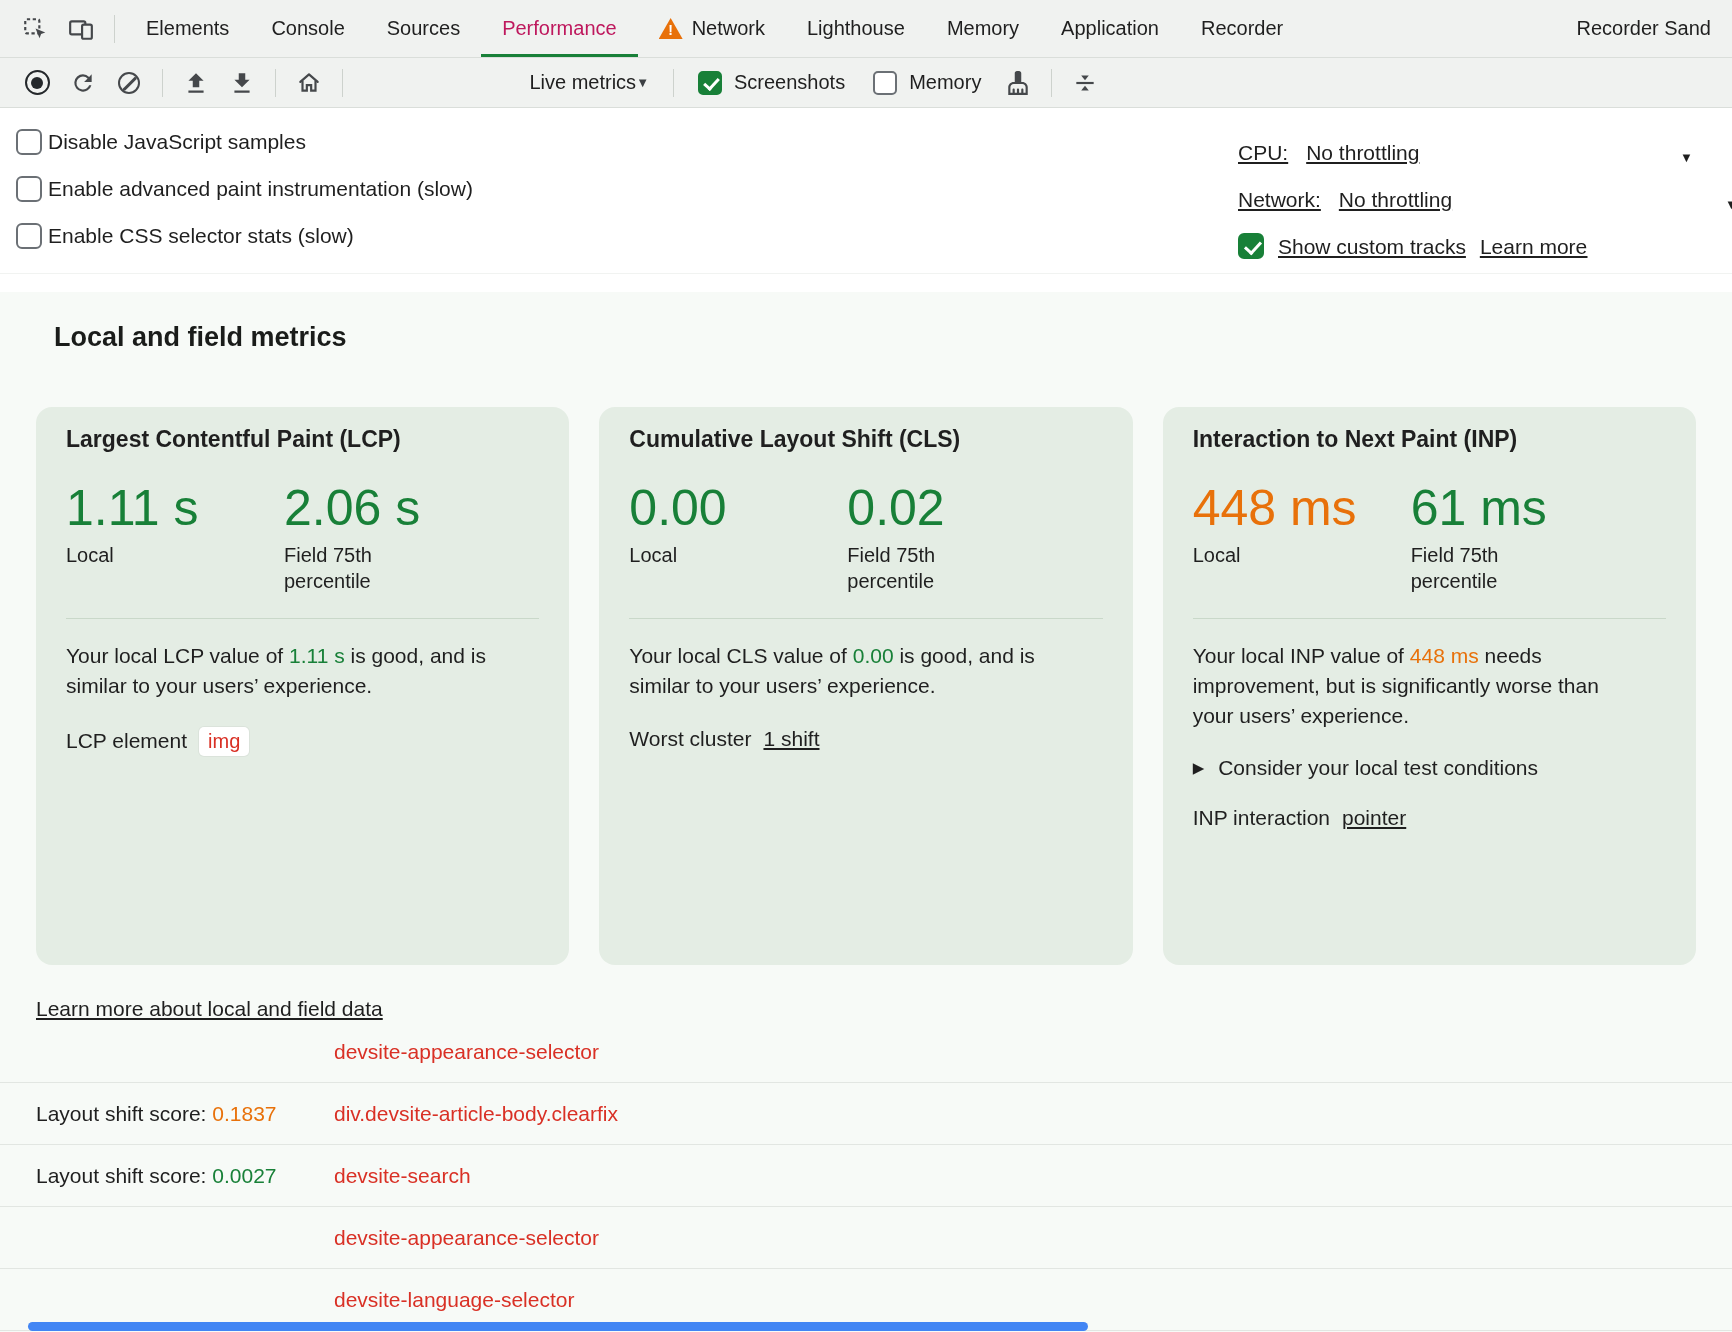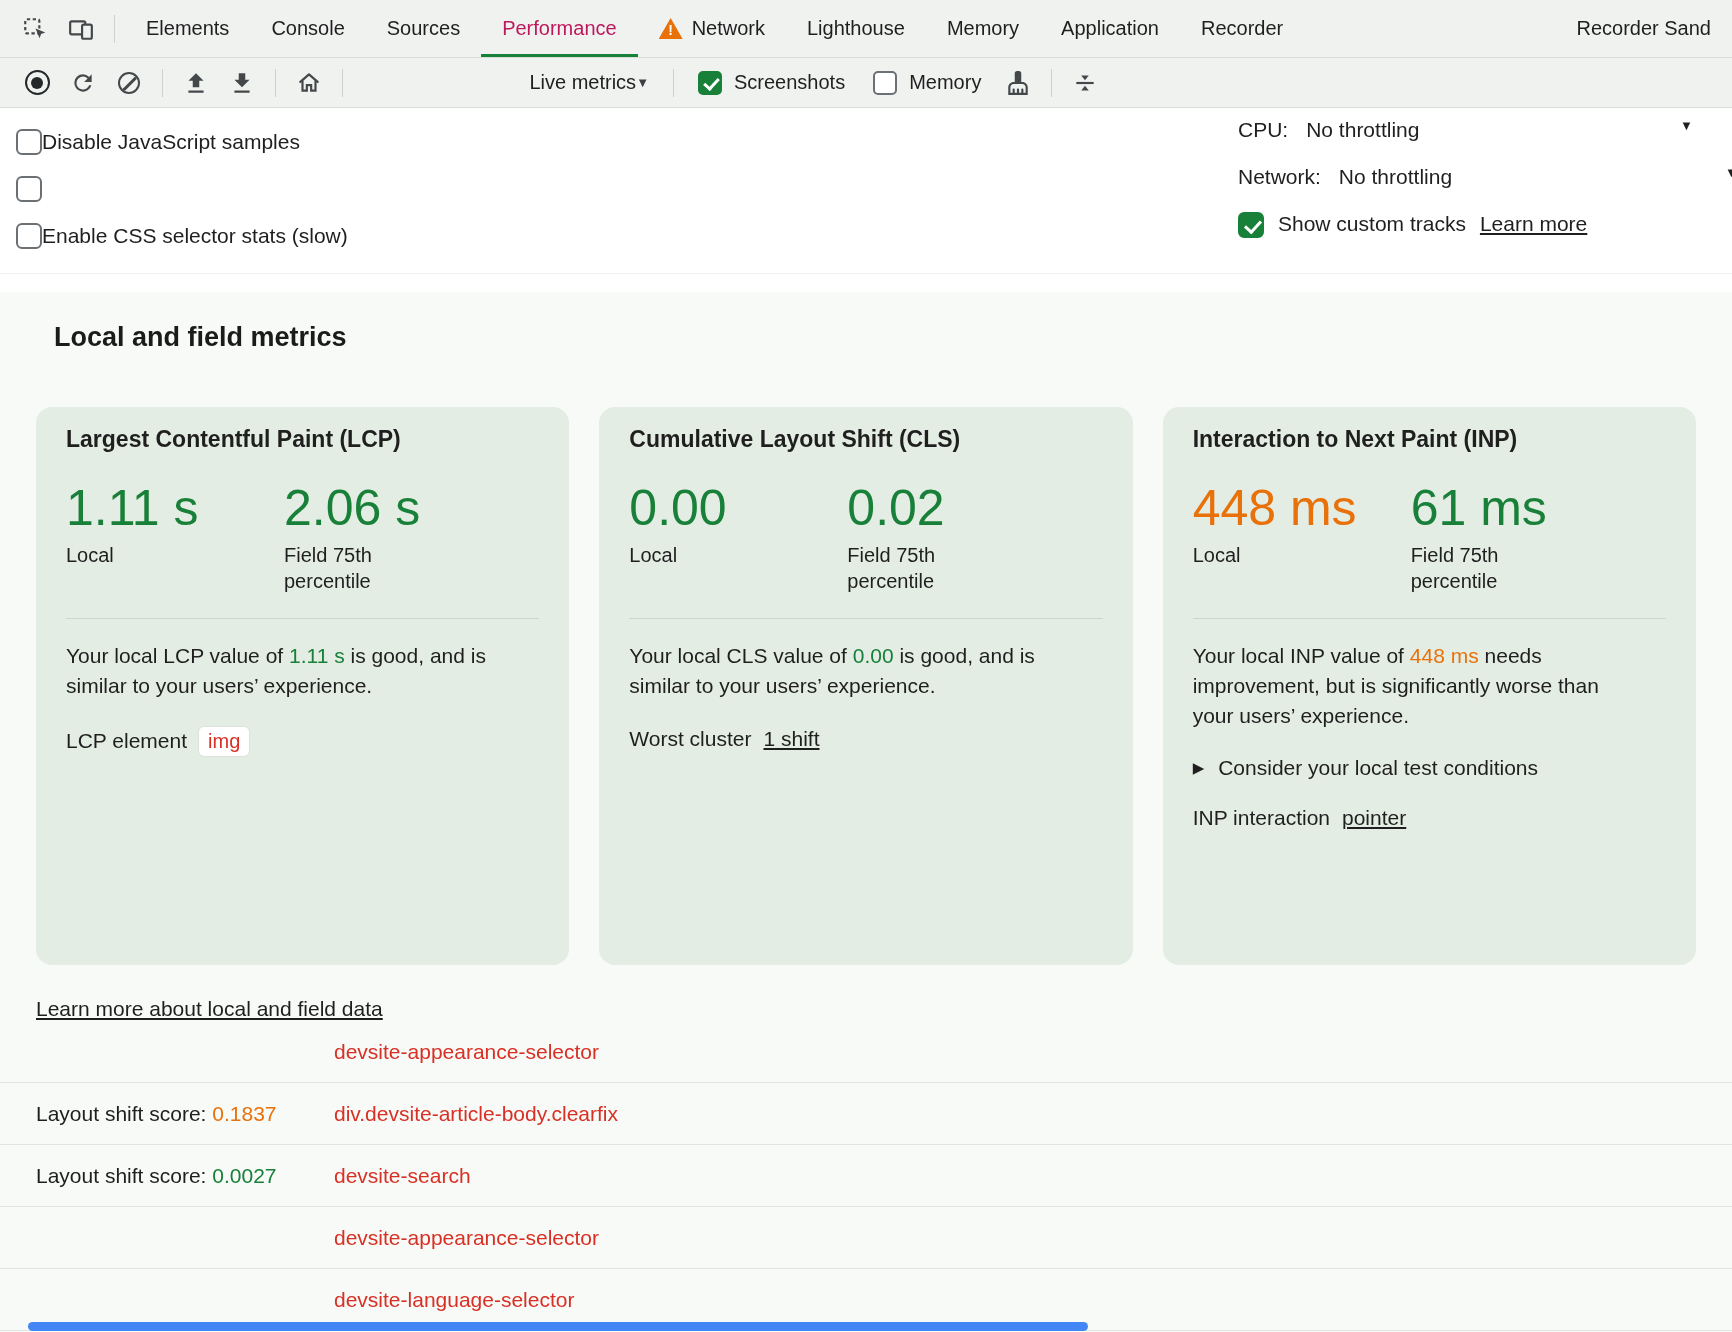--- a/index.html
+++ b/index.html
@@ -56,25 +56,25 @@
   .cb { width:24px; height:24px; border:2px solid #6b7075; border-radius:5px; background:#fff;
     position:relative; flex:none; cursor:pointer; }
   .cb.checked { background:#188038; border-color:#188038; }
   .cb.checked::after { content:""; position:absolute; left:7px; top:2px; width:6px; height:12px;
     border:solid #fff; border-width:0 3px 3px 0; transform:rotate(42deg); }
   .cb-group { display:flex; align-items:center; gap:12px; margin:0 14px; cursor:pointer; }
   .cb-group .lbl { font-size:20px; }
 
   
   .settings { background:#fff; position:relative; padding:10px 0 14px; border-bottom:1px solid #f1f3f1; }
-  .set-row { height:47px; display:flex; align-items:center; gap:0; padding-left:16px; }
+  .set-row { height:47px; display:flex; align-items:center; gap:6px; padding-left:16px; }
   .settings .cb { width:26px; height:26px; border-radius:6px; }
   .settings .cb.checked::after { left:8px; top:3px; width:7px; height:13px; }
   .settings-right { position:absolute; top:10px; left:1228px; width:504px; }
-  .throttle-row { height:47px; display:flex; align-items:flex-start; position:relative; padding-left:10px; }
+  .throttle-row { height:47px; display:flex; align-items:flex-end; position:relative; padding-left:10px;text-decoration:underline; }
   .throttle-row .tlabel { font-size:21px; }
   .throttle-row .tvalue { font-size:21px; margin-left:18px; }
   .throttle-row .arrow { position:absolute; font-size:13px; color:#1f1f1f; }
   .link { color:#1f1f1f; text-decoration:underline; cursor:pointer; }
 
   
   .main { background:#f7faf7; height:100%; }
   .main h2 { font-size:27px; font-weight:700; margin:18px; padding:30px 0 0 36px; color:#1a1c1a; }
   .cards { display:flex; gap:30px; padding:36px 36px 0; }
   .card { flex:1; background:#e4ede4; border-radius:16px; padding:19px 30px 28px; height:558px; }
@@ -250,20 +250,21 @@
   </div>
 
   <div class="settings">
     <div class="settings-left">
       <div class="set-row">
         <span class="cb"></span>
         <span>Disable JavaScript samples</span>
       </div>
       <div class="set-row">
         <span class="cb"></span>
+        <span>Enable advanced paint instrumentation (slow)</span>
       </div>
       <div class="set-row">
         <span class="cb"></span>
         <span>Enable CSS selector stats (slow)</span>
       </div>
     </div>
     <div class="settings-right">
       <div class="throttle-row">
         <span class="tlabel">CPU:</span>
         <span class="tvalue">No throttling</span>

